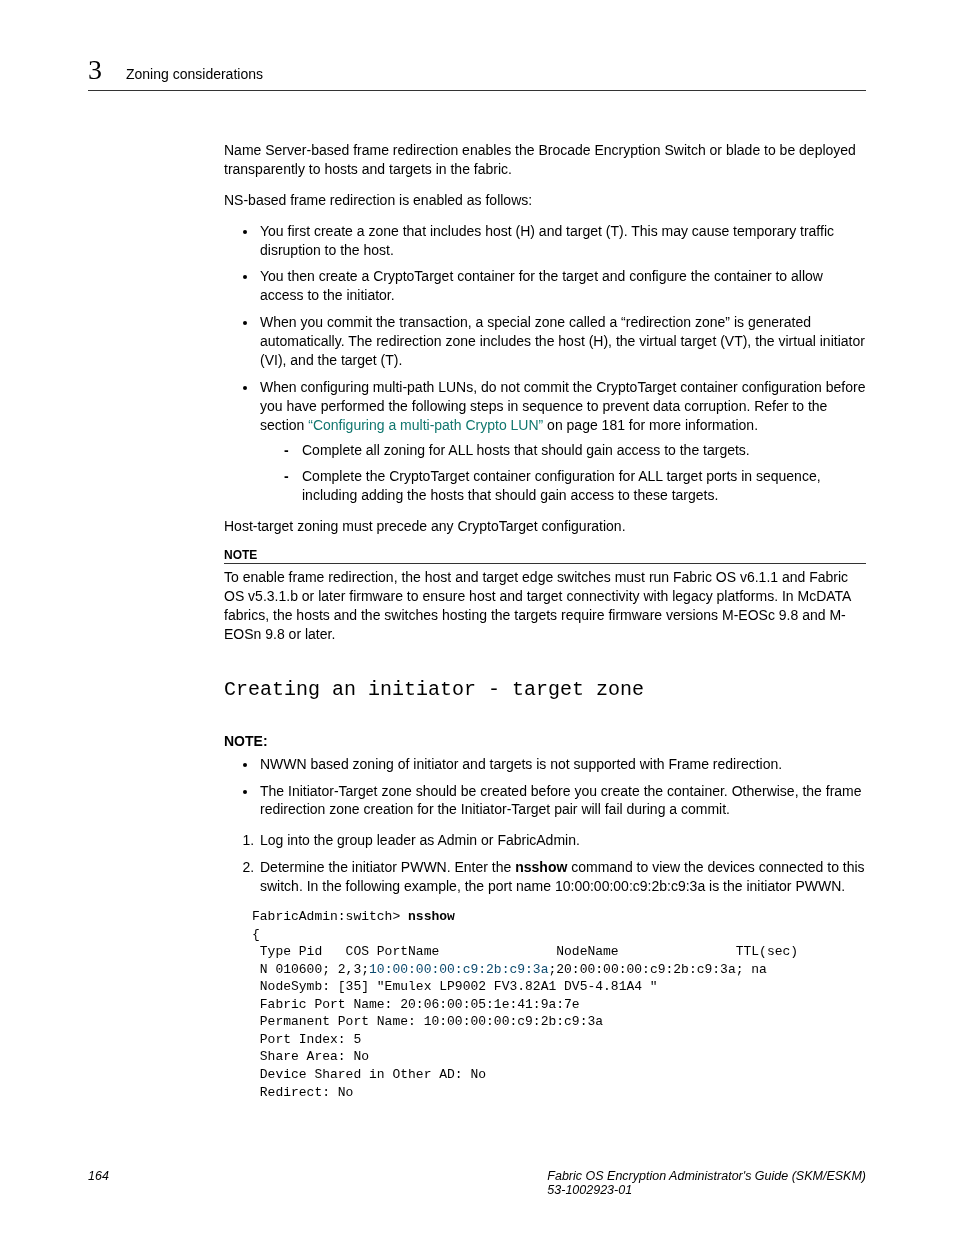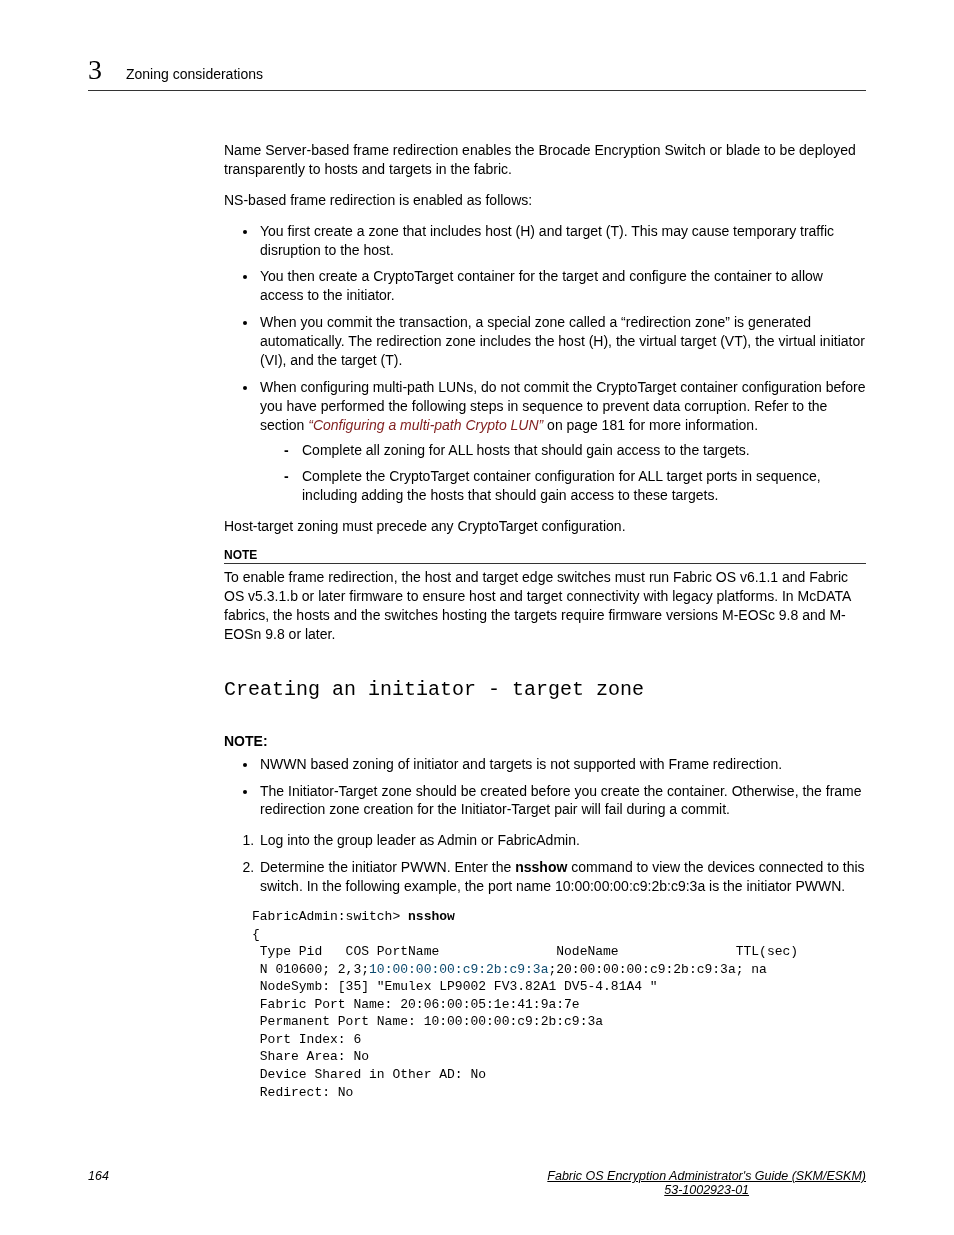--- a/index.html
+++ b/index.html
@@ -101,43 +101,42 @@
     padding-bottom: 1px;
   }
   .subnote {
     font-weight: bold;
     font-size: 14px;
     margin-bottom: 6px;
     display: block;
     margin-top: 32px;
   }
   .link {
-    color: #7f1d1d;
-    font-style: italic;
+    color: #0f766e;
   }
   .mono {
     font-family: "Courier New", monospace;
     font-size: 13px;
     white-space: pre;
     line-height: 1.35;
     margin: 6px 0 0 28px;
   }
   .mono .hl { color: #0c4a6e; }
   .mono .cmd { font-weight: bold; }
   .footer {
     position: absolute;
     bottom: 38px;
     left: 88px;
     right: 88px;
     display: flex;
     justify-content: space-between;
     font-style: italic;
     font-size: 12.5px;
   }
-  .footer-right { text-align: center; text-decoration: underline; }
+  .footer-right { text-align: left; }
 </style>
 </head>
 <body>
 
 <div class="page">
 
   <div class="header">
     <span class="chapnum">3</span>
     <span class="headertitle">Zoning considerations</span>
   </div>
@@ -181,21 +180,21 @@
       </li>
     </ol>
 
     <div class="mono"><span>FabricAdmin:switch&gt; </span><span class="cmd">nsshow</span>
 <span>{</span>
 <span> Type Pid   COS PortName               NodeName               TTL(sec)</span>
 <span> N 010600; 2,3;</span><span class="hl">10:00:00:00:c9:2b:c9:3a</span><span>;20:00:00:00:c9:2b:c9:3a; na</span>
 <span> NodeSymb: [35] "Emulex LP9002 FV3.82A1 DV5-4.81A4 "</span>
 <span> Fabric Port Name: 20:06:00:05:1e:41:9a:7e</span>
 <span> Permanent Port Name: 10:00:00:00:c9:2b:c9:3a</span>
-<span> Port Index: 6</span>
+<span> Port Index: 5</span>
 <span> Share Area: No</span>
 <span> Device Shared in Other AD: No</span>
 <span> Redirect: No</span></div>
 
   </div>
 
   <div class="footer">
     <span>164</span>
     <span class="footer-right">
       <span>Fabric OS Encryption Administrator's Guide (SKM/ESKM)</span><br>

